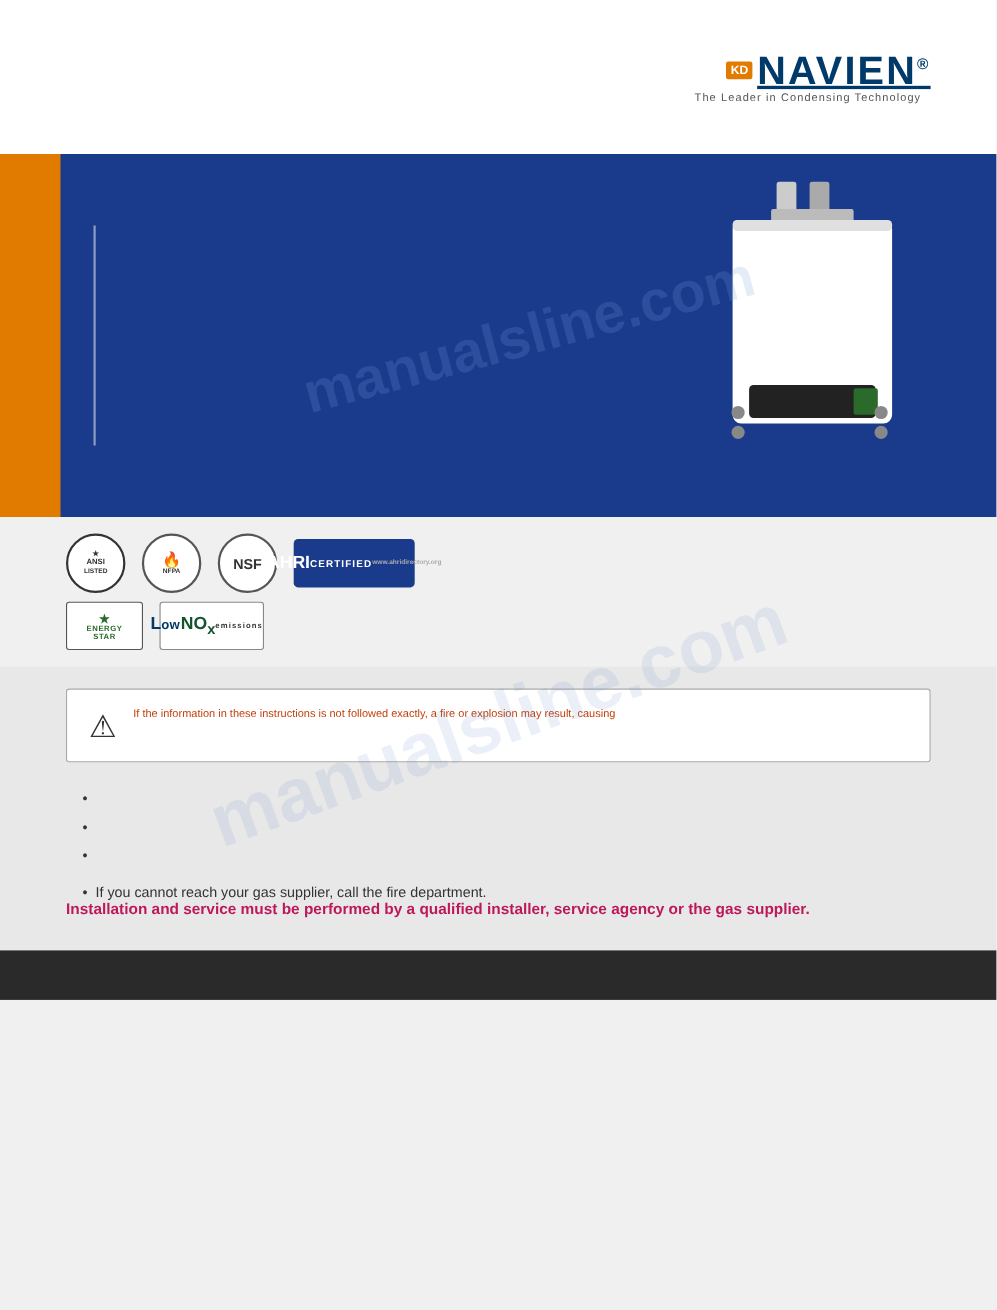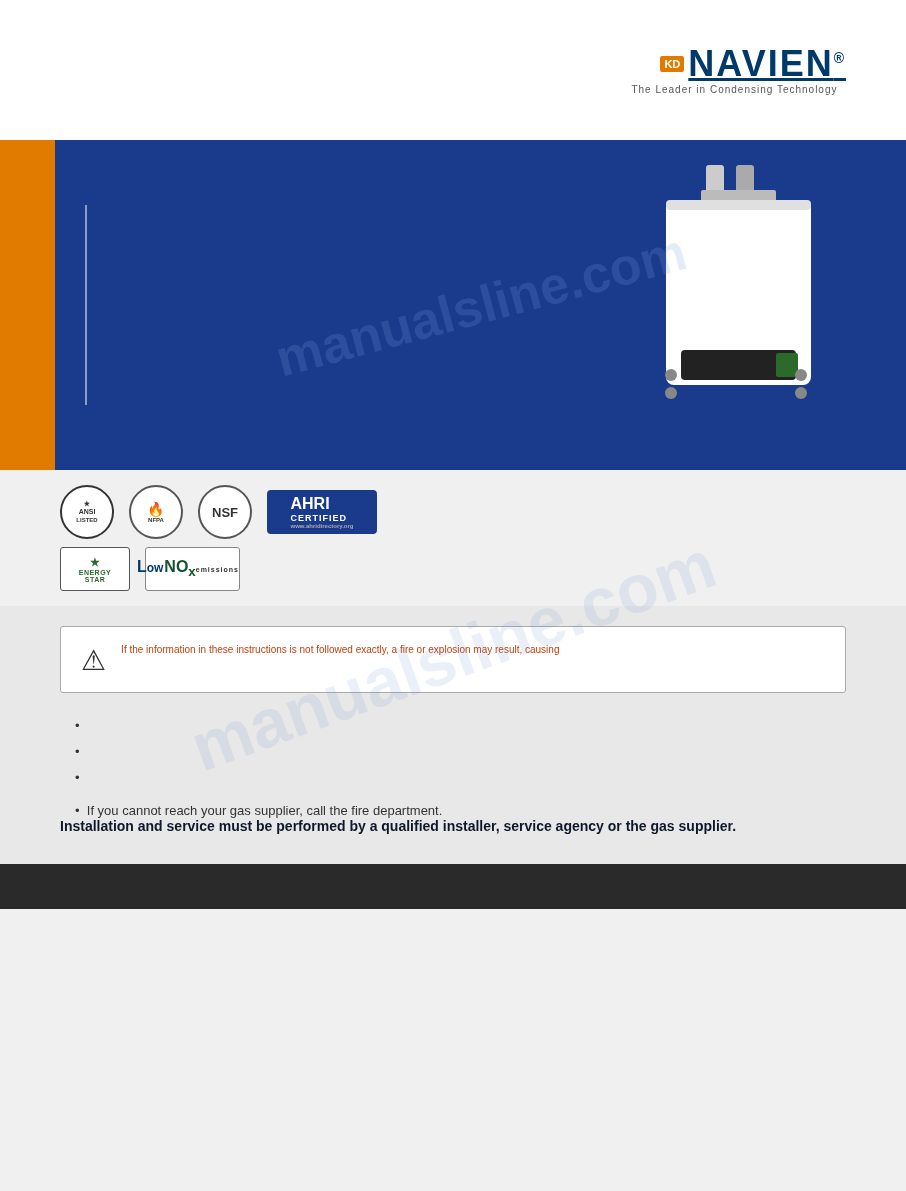--- a/index.html
+++ b/index.html
@@ -263,21 +263,21 @@
     .gas-supplier-note {
       font-size: 13px;
       color: #333;
       margin-bottom: 0;
       padding-left: 15px;
     }
 
     .installation-note {
       font-size: 14px;
       font-weight: bold;
-      color: #0f172a;
+      color: #be185d;
     }
 
     
     .footer {
       background: #2a2a2a;
       width: 906px;
       height: 45px;
     }
 
     .hero-watermark {
@@ -381,21 +381,21 @@
     <div class="flame-badge">
       <div style="font-size:14px;">🔥</div>
       <div style="font-size:6px; font-weight:bold;">NFPA</div>
     </div>
 
     <div class="cert-badge cert-nsf">
       <span>NSF</span>
     </div>
 
     <div class="cert-ahri">
-      <div style="display:flex; flex-direction:column; align-items:flex-start;">
+      <div style="display:flex; flex-direction:row; align-items:center;">
         <div style="display:flex; align-items:center; gap:3px;">
           <span style="font-size:16px; font-weight:bold; color:white;">AHRI</span>
         </div>
         <div style="font-size:9px; font-weight:bold; color:white; letter-spacing:1px;">CERTIFIED</div>
         <div style="font-size:6px; color:#aaa;">www.ahridirectory.org</div>
       </div>
     </div>
   </div>
   <div class="cert-row">
 

